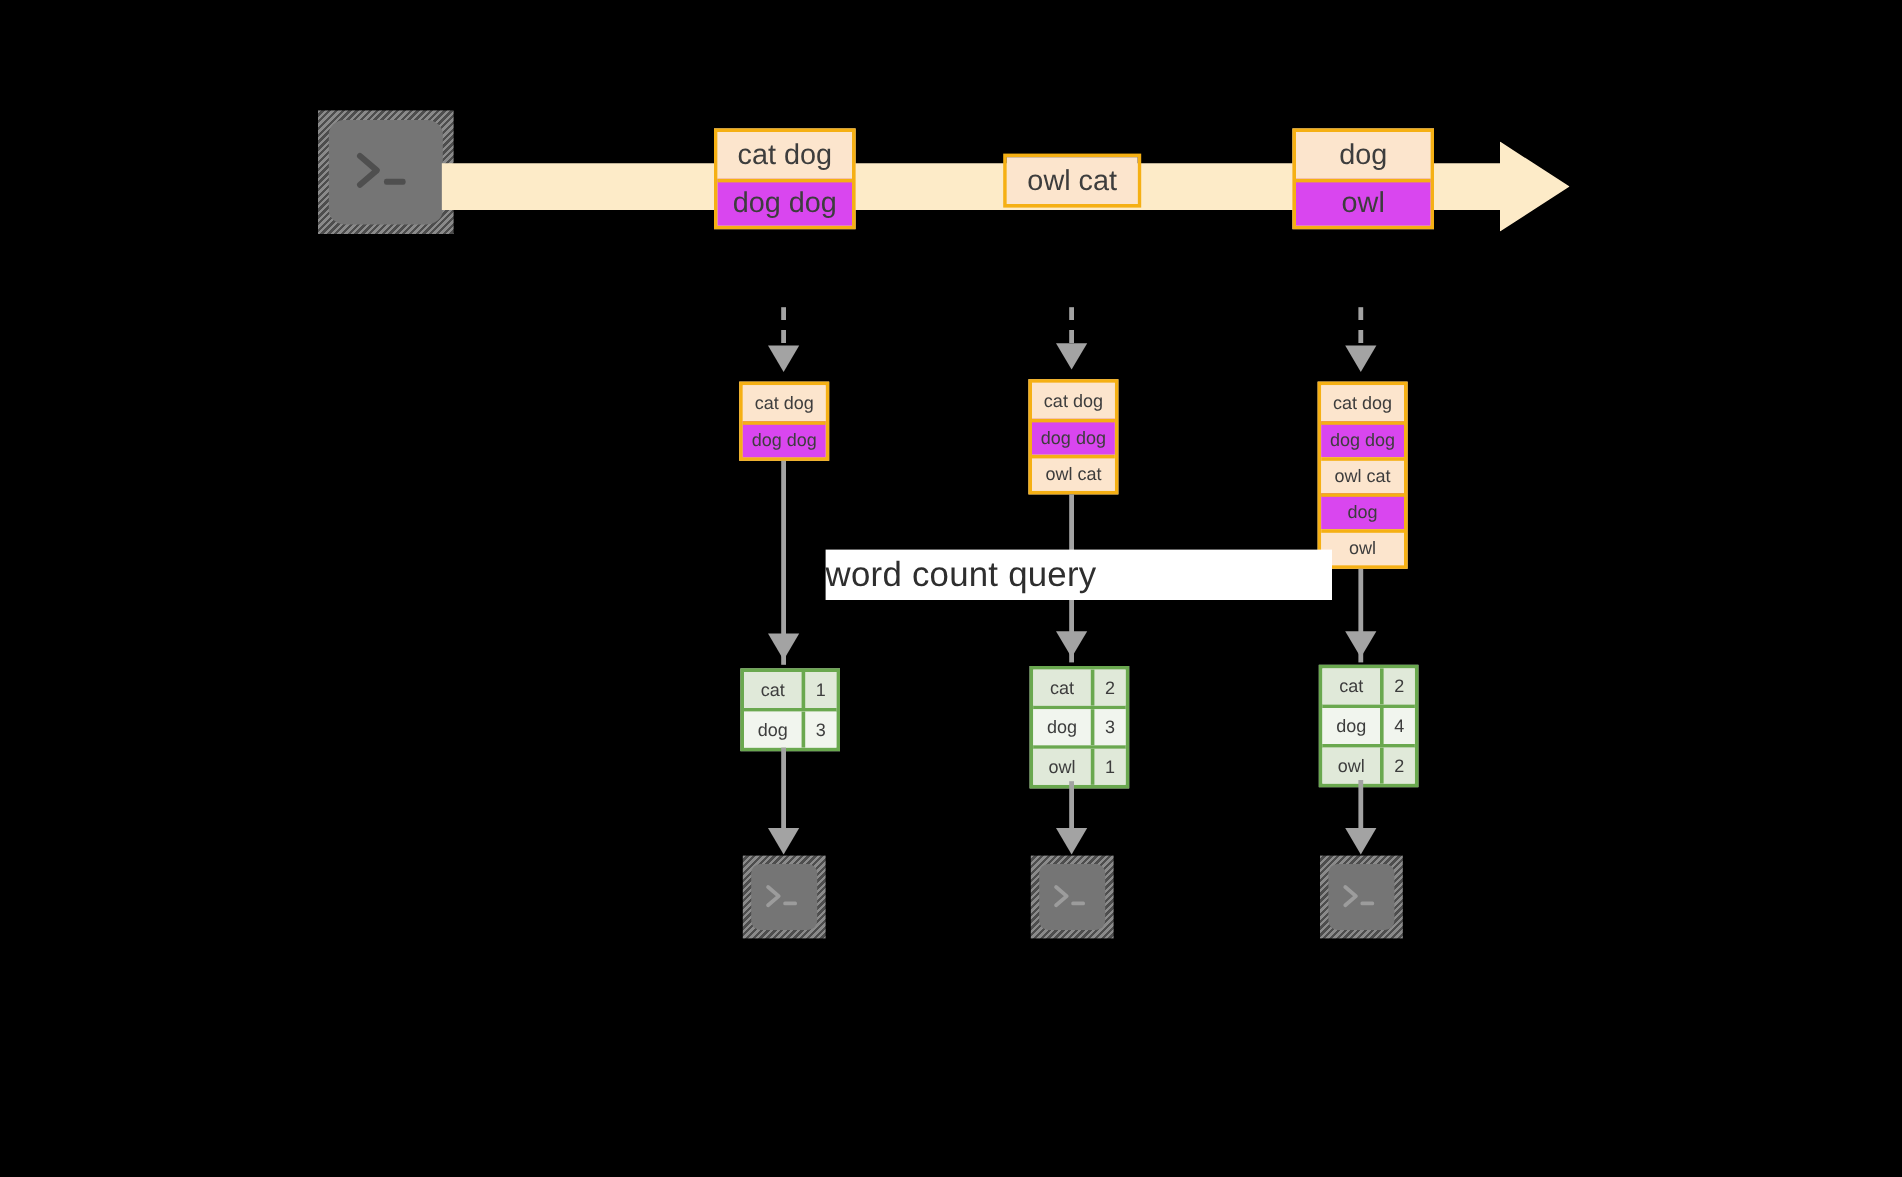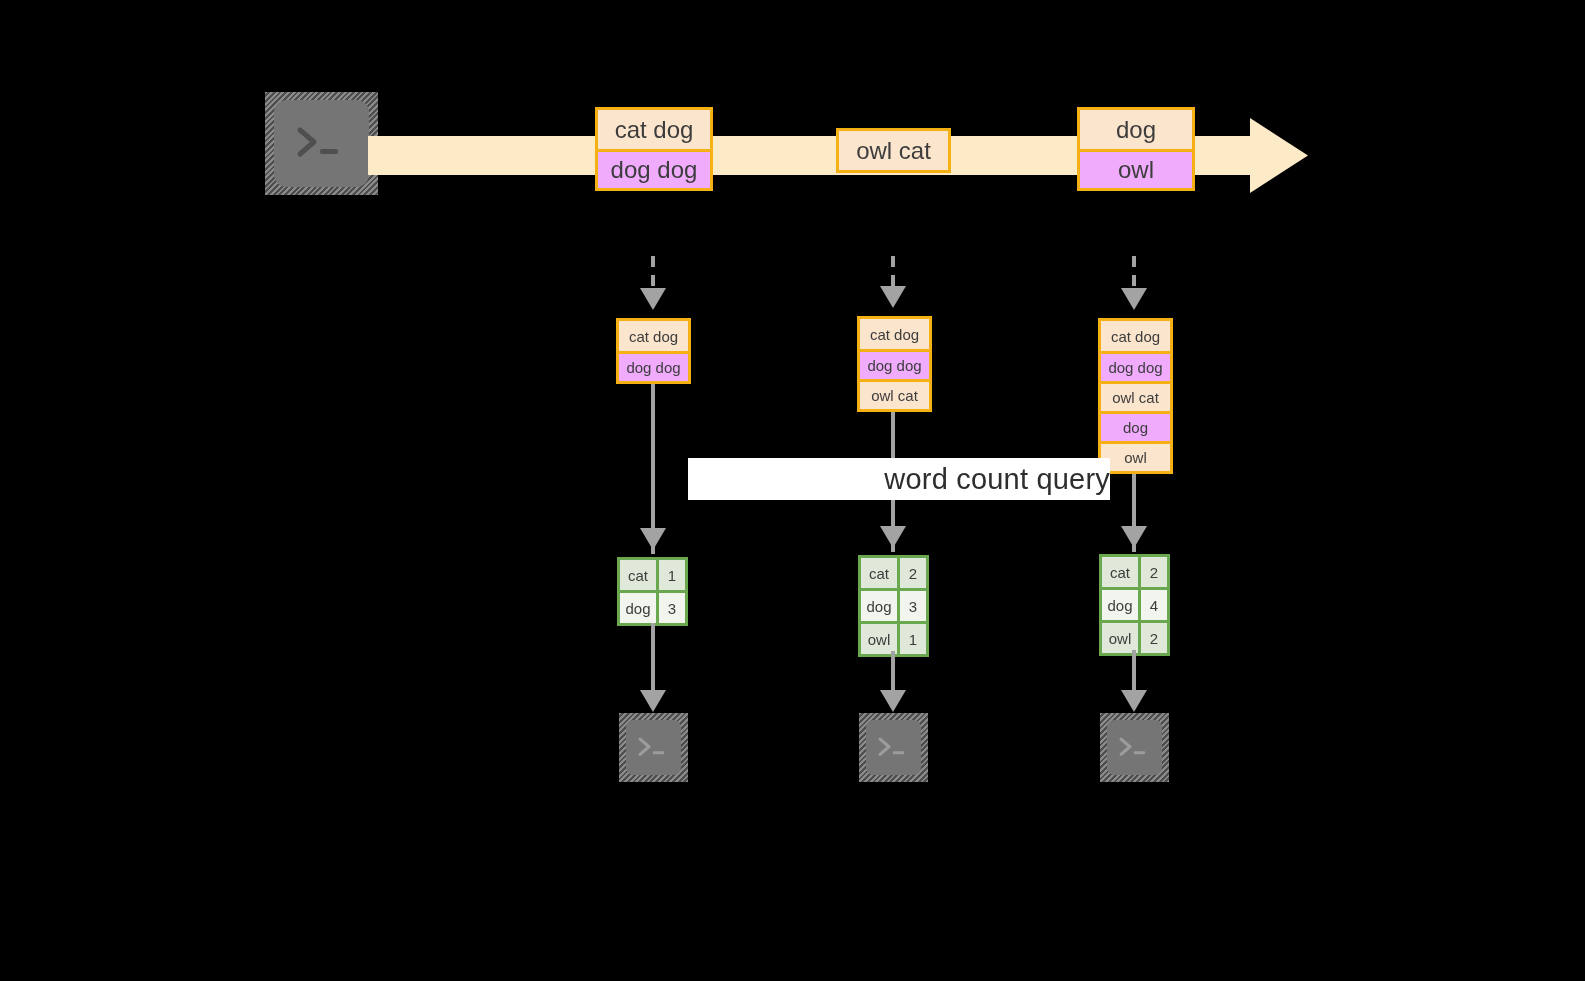--- a/index.html
+++ b/index.html
@@ -55,21 +55,21 @@
   .obox .cell {
     box-sizing: border-box;
     display: flex;
     align-items: center;
     justify-content: center;
     color: #3d3d3d;
     white-space: nowrap;
   }
   .obox .cell + .cell { border-top: 3px solid #f5b014; }
   .cell.dk { background: #fce5cd; }
-  .cell.lt { background: #f0abfc; text-align: center; }
+  .cell.lt { background: #d946ef; text-align: center; }
 
   
   .obox.big { width: 118px; }
   .obox.big .cell { height: 39px; font-size: 24px; }
   .obox.single .cell { height: 39px; font-size: 24px; }
 
   
   .obox.sm { width: 75px; }
   .obox.sm .cell { height: 30px; font-size: 15px; }
 
@@ -85,21 +85,21 @@
   .gbox .gc {
     box-sizing: border-box;
     height: 30px;
     display: flex;
     align-items: center;
     justify-content: center;
     font-size: 15px;
     color: #3d3d3d;
     white-space: nowrap;
   }
-  .gbox .gc.k { width: 36px; }
+  .gbox .gc.k { width: 48px; }
   .gbox .gc.v { width: 29px; border-left: 3px solid #6aa84f; }
   .grow.dk .gc { background: #e0e9d9; }
   .grow.lt .gc { background: #f1f5ee; }
 
   
   .vline {
     position: absolute;
     width: 4px;
     background: #a3a3a3;
   }
@@ -118,21 +118,21 @@
     border-right: 13px solid transparent;
     border-top: 22px solid #a3a3a3;
   }
 
   
   .band {
     position: absolute;
     background: #ffffff;
     display: flex;
     align-items: center;
-    justify-content: flex-end;
+    justify-content: flex-start;
   }
   .band span {
     font-size: 29px;
     color: #2e2e2e;
     letter-spacing: 0.2px;
     white-space: nowrap;
   }
 </style>
 </head>
 <body>

